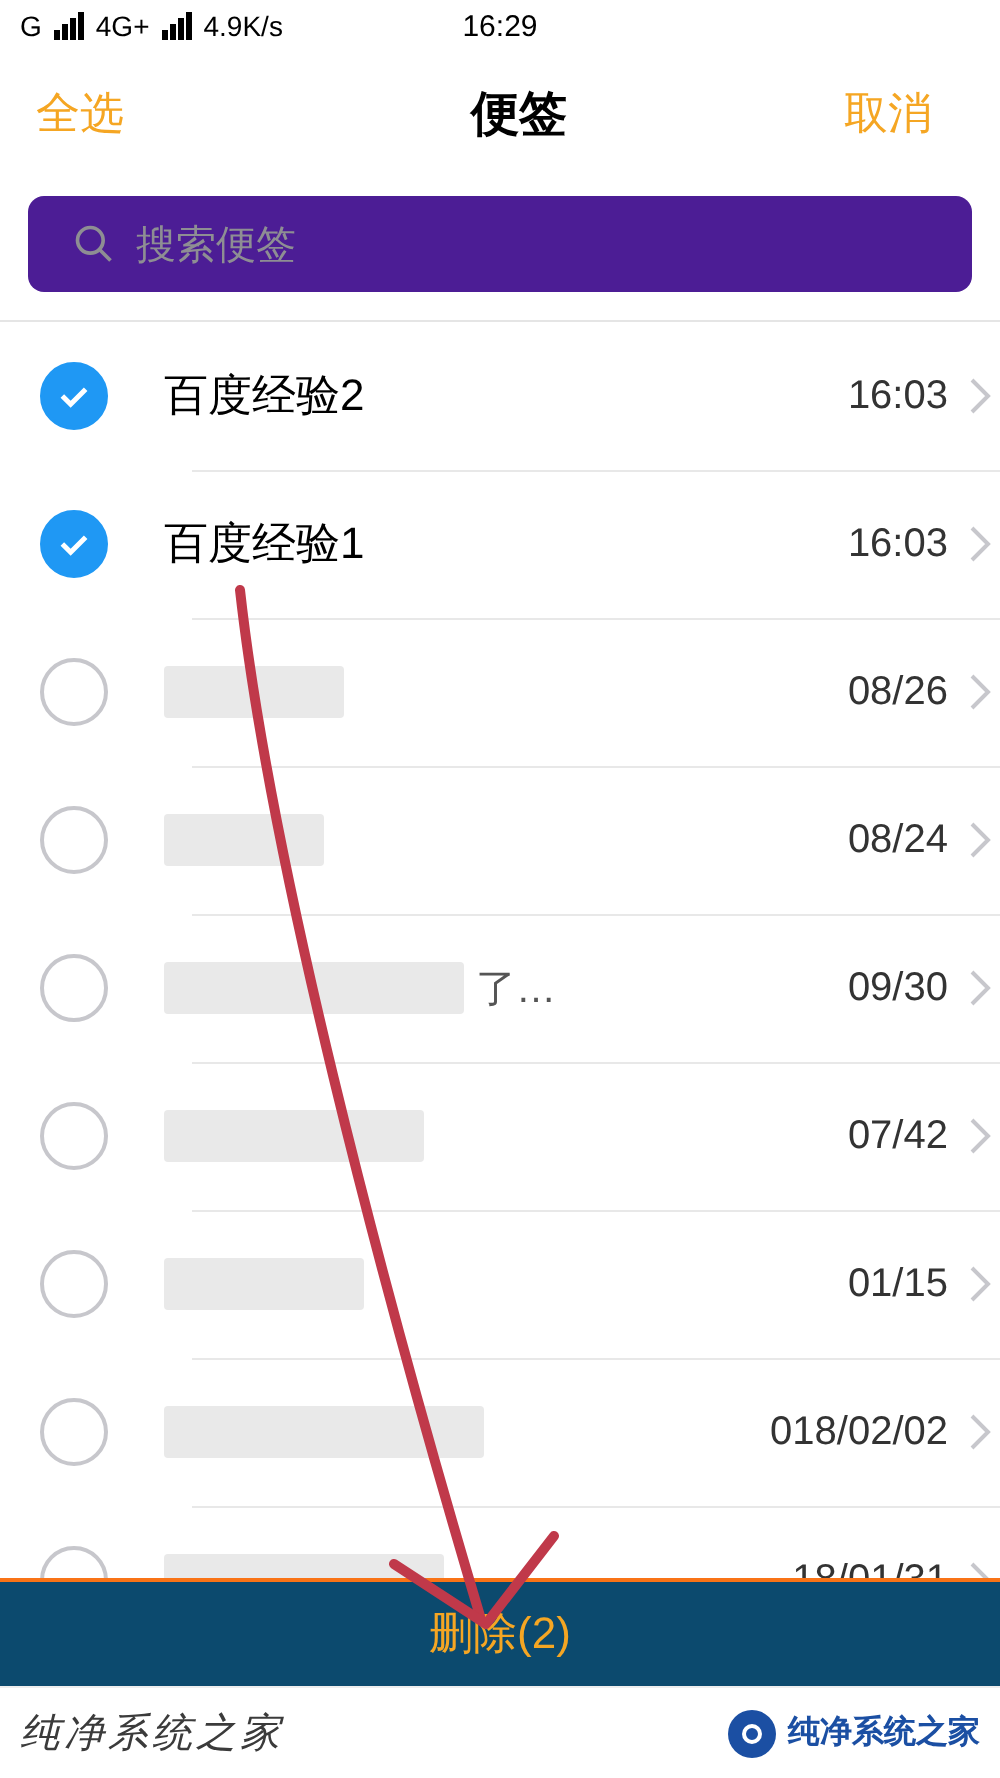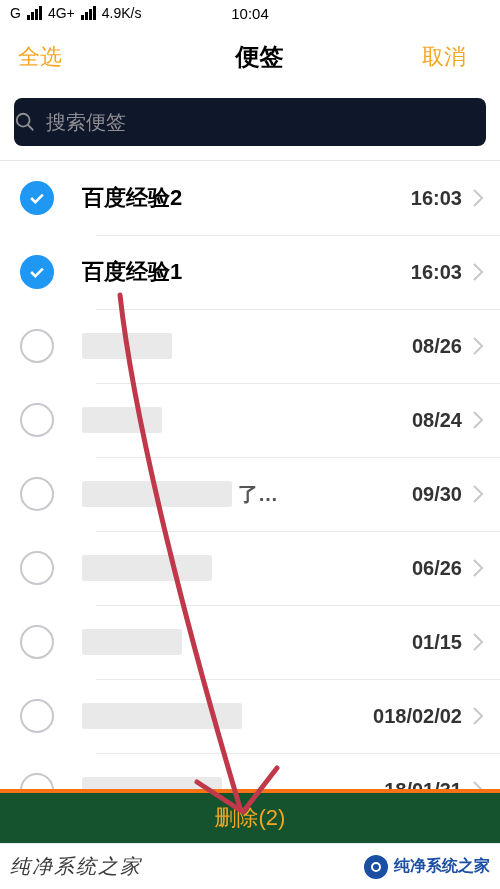--- a/index.html
+++ b/index.html
@@ -23,52 +23,52 @@
 
   
   .nav { height: 62px; display:flex; align-items:center; justify-content:center; position:relative; border-bottom: 0; background:#fff;padding-left:19px;}
   .nav-title { font-size: 24px; font-weight: 600; color:#000;}
   .nav-left, .nav-right { position:absolute; top:0; bottom:0; display:flex; align-items:center; font-size:22px; color:#f5a623; padding:0 18px;}
   .nav-left { left:0; }
   .nav-right { right:16px; }
 
   
   .search-wrap { padding: 10px 14px 14px; background:#fff; border-bottom: 1px solid #e5e5e5;}
-  .search-box { background:#0f172a; border-radius:8px; height:48px; display:flex; align-items:center; padding:0 0; gap:10px;}
+  .search-box { background:#4c1d95; border-radius:8px; height:48px; display:flex; align-items:center; padding:0 22px; gap:10px;}
   .search-icon { width:22px; height:22px; flex:none; }
   .search-icon svg { stroke:#8e8e93; }
   .search-placeholder { color:#8e8e93; font-size:20px; }
 
   
   .list { background:#fff; }
   .row { display:flex; align-items:center; height:74px; padding-left:20px; position:relative;}
   .row + .row::before { content:""; position:absolute; top:0; left:96px; right:0; height:1px; background:#e8e8e8;}
   .check { width:34px; height:34px; border-radius:50%; border:2px solid #c7c7cc; flex:none; display:flex; align-items:center; justify-content:center; background:#fff;}
   .check.checked { background:#1f98f4; border-color:#1f98f4; }
   .check.checked svg { display:block; }
   .check svg { display:none; width:20px; height:20px; }
-  .row-body { flex:1; display:flex; align-items:center; justify-content:space-between; padding:0 16px 0 28px; height:100%;font-weight:bold;}
+  .row-body { flex:1; display:flex; align-items:center; justify-content:space-between; padding:0 4px 0 28px; height:100%;}
   .title { font-size:22px; color:#000; white-space:nowrap; overflow:hidden; text-overflow:ellipsis; max-width:260px;}
   .title.redacted { display:inline-block; background:#e9e9e9; color:transparent; height:26px; border-radius:2px;}
   .title.redacted.r1{width:90px}
   .title.redacted.r2{width:80px}
   .title.redacted.r3{width:150px}
   .title.redacted.r4{width:130px}
   .title.redacted.r5{width:100px}
   .title.redacted.r6{width:160px}
   .title.redacted.r7{width:140px}
   .title.redacted.r8{width:130px}
   .right-side { display:flex; align-items:center; gap:10px;justify-content:center; }
   .time { font-size:20px; color:#333;}
   .chevron { width:12px; height:20px; }
   .chevron svg { stroke:#c7c7cc; }
   .ellipsis-bit { color:#555; font-size:20px; margin-left:6px;}
 
   
-  .bottom-bar { position:absolute; left:0; right:0; bottom:46px; height:54px; background:#14532d; border-top:4px solid #f97316; display:flex; align-items:center; justify-content:center;}
+  .bottom-bar { position:absolute; left:0; right:0; bottom:46px; height:54px; background:#0c4a6e; border-top:2px solid #f97316; display:flex; align-items:center; justify-content:center;}
   .delete-btn { font-size:22px; color:#f5a623; }
 
   
   .watermark { position:absolute; left:0; right:0; bottom:0; height:46px; background:#fff; display:flex; align-items:center; justify-content:space-between; padding:0; border-top:1px solid #eee;}
   .wm-left { font-size:20px; color:#3b3b3b; letter-spacing:2px; font-style:italic; padding-left:10px;}
   .wm-right { display:flex; align-items:center; gap:6px; font-size:16px; color:#1b4fa3; padding-right:10px;}
   .wm-logo { width:24px; height:24px; border-radius:50%; background:#1b4fa3; display:flex; align-items:center; justify-content:center;}
   .wm-logo-inner { width:10px; height:10px; border-radius:50%; border:2px solid #fff;}
   .wm-right .t1{color:#1b4fa3; font-weight:600;}
   .wm-right .t2{color:#444;}
@@ -92,21 +92,21 @@
         </span>
       <span>4G+</span>
       <span class="signal">
           <span></span>
           <span></span>
           <span></span>
           <span></span>
         </span>
       <span>4.9K/s</span>
     </div>
-    <div class="status-time">10:04</div>
+    <div class="status-time">16:29</div>
   </div>
 
   <div class="nav">
     <div class="nav-left">全选</div>
     <div class="nav-title">便签</div>
     <div class="nav-right">取消</div>
   </div>
 
   <div class="search-wrap">
     <div class="search-box">
@@ -200,21 +200,21 @@
           </div>
         </div>
       </div>
       <div class="row">
         <div class="check"></div>
         <div class="row-body">
           <div style="display: flex; align-items: center;">
             <span class="title redacted r4"></span>
           </div>
           <div class="right-side">
-            <span class="time">06/26</span>
+            <span class="time">07/42</span>
             <span class="chevron"><svg viewBox="0 0 12 20" fill="none" stroke-width="2">
                 <polyline points="2 2 10 10 2 18"></polyline>
               </svg></span>
           </div>
         </div>
       </div>
       <div class="row">
         <div class="check"></div>
         <div class="row-body">
           <div style="display: flex; align-items: center;">

